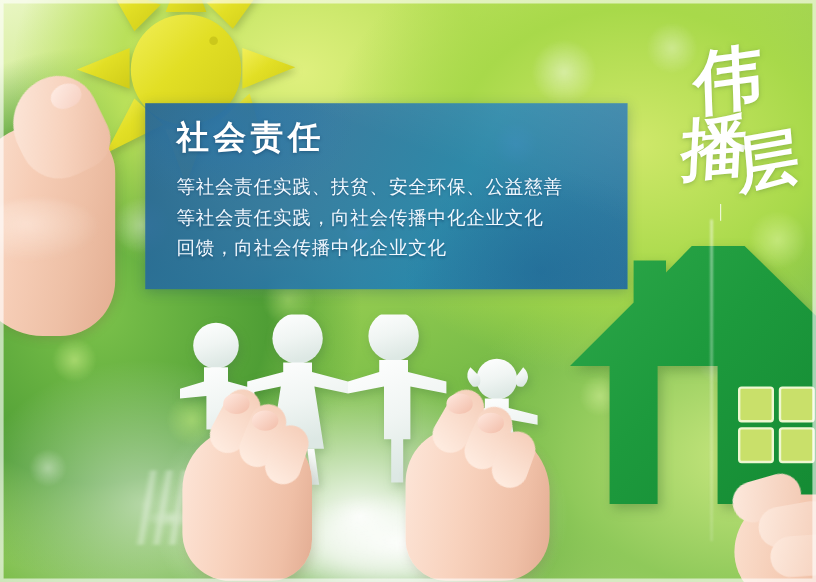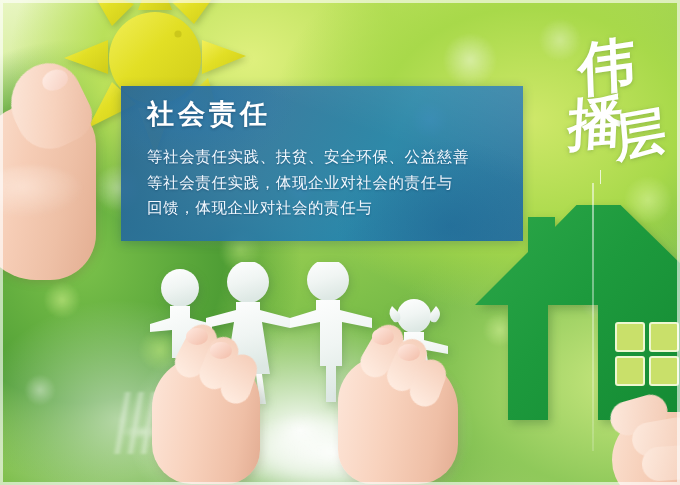--- a/index.html
+++ b/index.html
@@ -258,22 +258,22 @@
     <div class="knuckle"></div>
     <div class="thumb"></div>
     <div class="nail"></div>
   </div>
 
   <div id="panel">
     <div id="panel-sheen"></div>
     <div id="panel-title">社会责任</div>
     <div id="panel-body">
       <div>等社会责任实践、扶贫、安全环保、公益慈善</div>
-      <div>等社会责任实践，体现企业对社会的责任与</div>
-      <div>回馈，体现企业对社会的责任与</div>
+      <div>等社会责任实践，向社会传播中化企业文化</div>
+      <div>回馈，向社会传播中化企业文化</div>
     </div>
   </div>
 
   <div id="calligraphy">
     <span class="ch c1">伟</span>
     <span class="ch c2">播</span>
     <span class="ch c3">层</span>
     <span class="tick"></span>
   </div>
 

